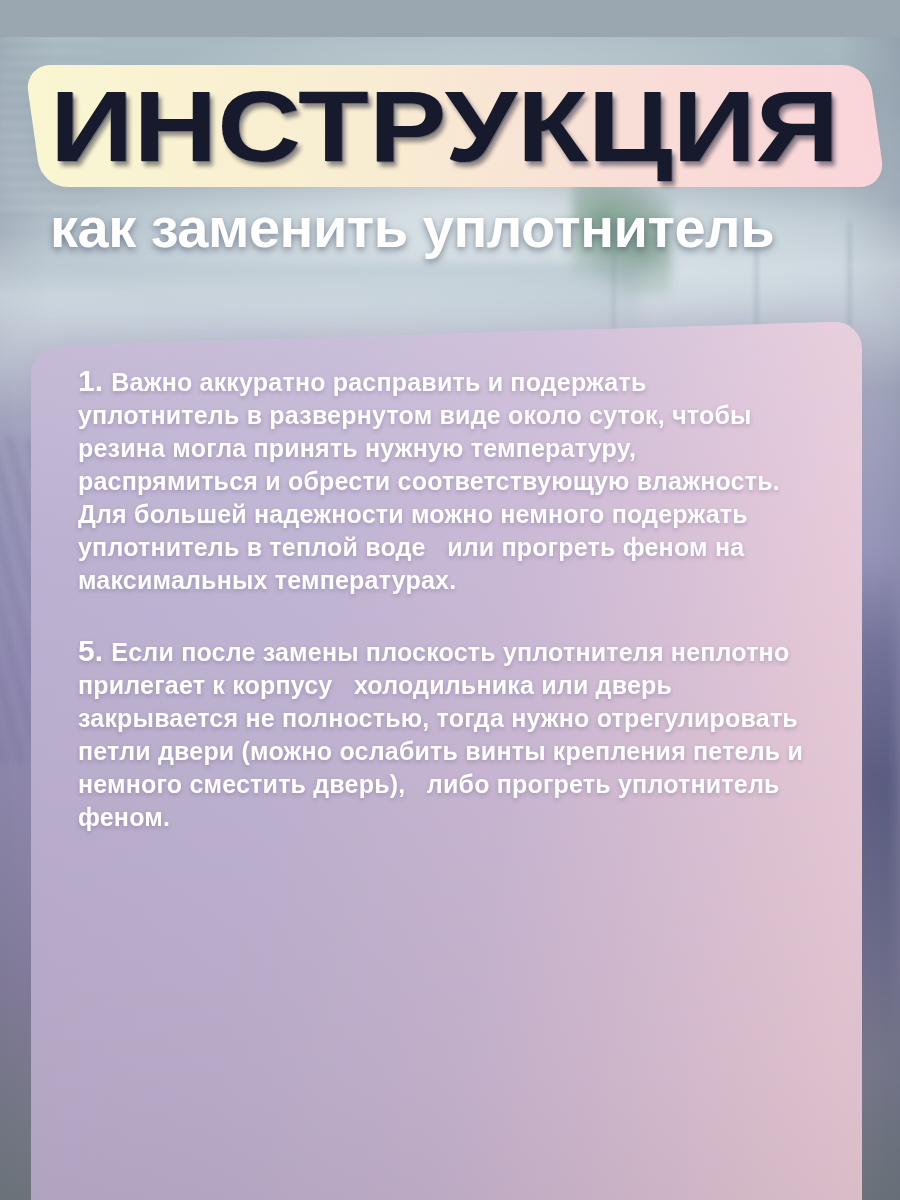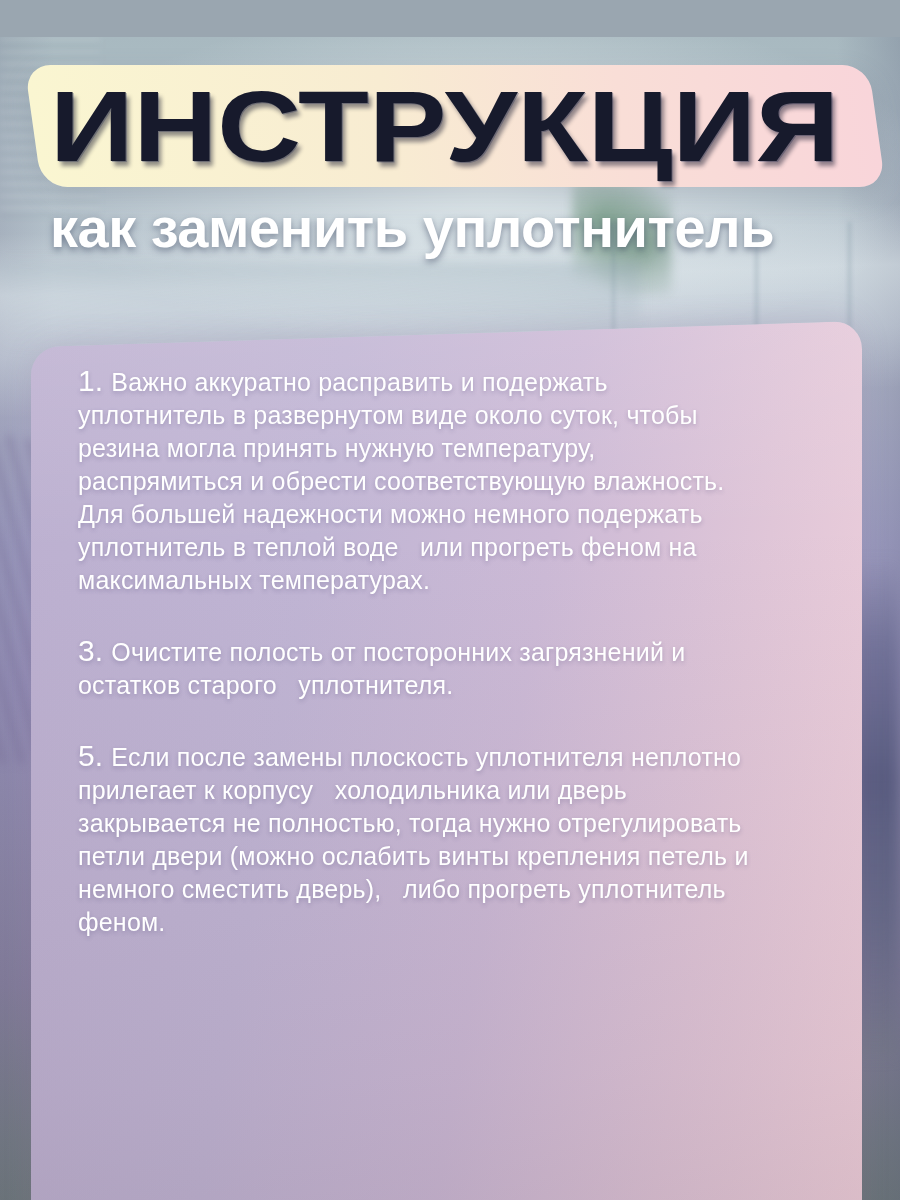--- a/index.html
+++ b/index.html
@@ -84,21 +84,21 @@
       linear-gradient(180deg, rgba(255,246,250,0.14) 0%, rgba(255,255,255,0) 22%, rgba(108,84,104,0.12) 80%, rgba(98,78,94,0.18) 100%),
       linear-gradient(100deg, var(--panel-left,#bcb0d0) 0%, #c0b5d4 32%, #ccbad6 56%, #e0c6d8 78%, var(--panel-right,#f2d2dc) 100%);
     box-shadow:0 -4px 28px rgba(120,100,140,0.18);
   }
   .panel-content{
     position:absolute;inset:0;box-sizing:border-box;
     padding:32px 14px 0 47px;
   }
   .step{
     color:var(--body-color,#ffffff);
-    font-size:25px;line-height:33px;font-weight:normal;letter-spacing:0.2px;
+    font-size:25px;line-height:33px;font-weight:bold;letter-spacing:0.2px;
     text-shadow:0 2px 4px rgba(66,56,108,0.28);
   }
   .step + .step{margin-top:39px;}
   .step-text{white-space:pre-wrap;}
   .step-number{font-size:30px;line-height:1;letter-spacing:0;}
 </style>
 </head>
 <body>
 
 <div class="canvas">
@@ -125,22 +125,20 @@
   <section class="panel">
     <div class="panel-bg"></div>
     <div class="panel-content" id="steps-container">
         <p class="step" style="margin: 0px;"><span class="step-number">1. </span><span class="step-text">Важно аккуратно расправить и подержать
 уплотнитель в развернутом виде около суток, чтобы
 резина могла принять нужную температуру,
 распрямиться и обрести соответствующую влажность.
 Для большей надежности можно немного подержать
 уплотнитель в теплой воде   или прогреть феном на
 максимальных температурах.</span></p>
-        <p class="step"><span class="step-number">3. </span><span class="step-text">Очистите полость от посторонних загрязнений и
-остатков старого   уплотнителя.</span></p>
         <p class="step"><span class="step-number">5. </span><span class="step-text">Если после замены плоскость уплотнителя неплотно
 прилегает к корпусу   холодильника или дверь
 закрывается не полностью, тогда нужно отрегулировать
 петли двери (можно ослабить винты крепления петель и
 немного сместить дверь),   либо прогреть уплотнитель
 феном.</span></p>
       </div>
   </section>
 
 </div>

